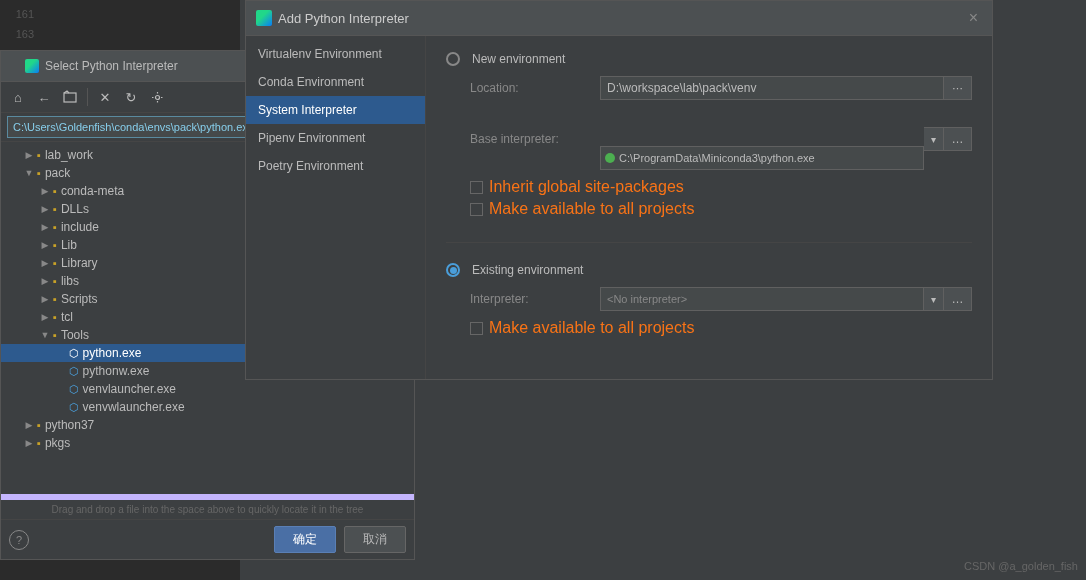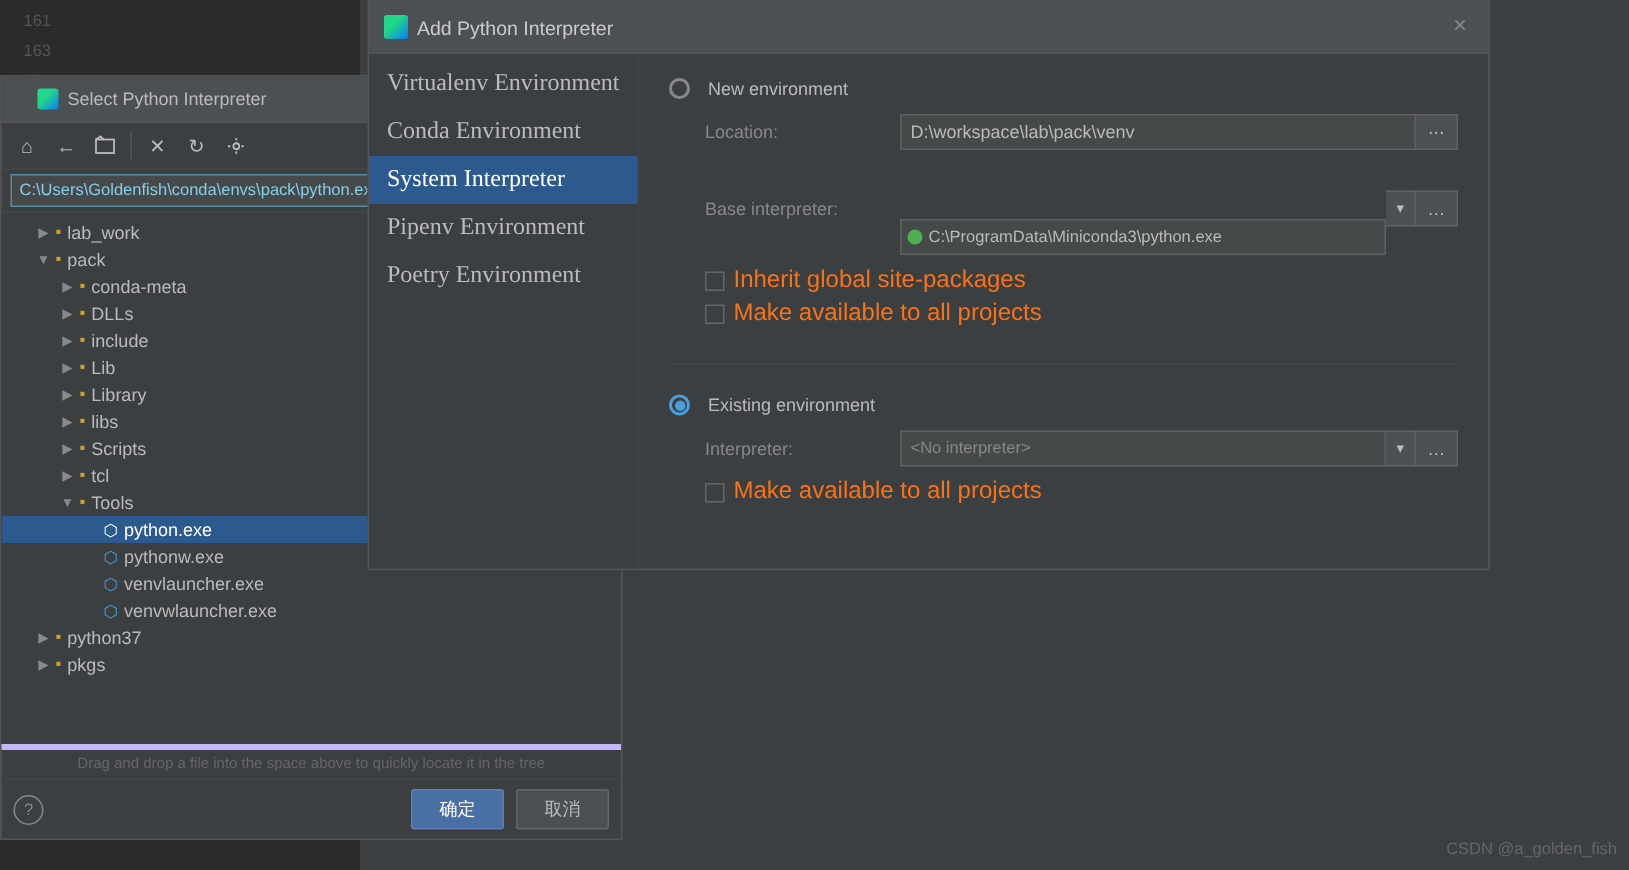--- a/index.html
+++ b/index.html
@@ -203,21 +203,21 @@
     .item-label { font-size: 12px; }
     .indent-1 { padding-left: 20px; }
     .indent-2 { padding-left: 36px; }
     .indent-3 { padding-left: 52px; }
 
     
     .drag-hint {
       padding: 4px 8px;
       color: #666;
       font-size: 10px;
-      border-top: 4px solid #c4b5fd;
+      border-top: 6px solid #c4b5fd;
       text-align: center;
     }
 
     
     .dialog-buttons {
       display: flex;
       align-items: center;
       padding: 6px 8px;
       gap: 8px;
       border-top: 1px solid #454545;
@@ -303,22 +303,21 @@
     .add-sidebar {
       width: 180px;
       background: #3c3f41;
       border-right: 1px solid #454545;
       padding-top: 4px;
     }
     .add-sidebar-item {
       padding: 7px 12px;
       cursor: pointer;
       color: #bbb;
-      font-size: 16px;
-      font-family: Liberation Serif, serif;
+      font-size: 12px;
     }
     .add-sidebar-item.active {
       background: #2d5a8e;
       color: #fff;
     }
 
     
     .add-content {
       flex: 1;
       padding: 16px 20px;

